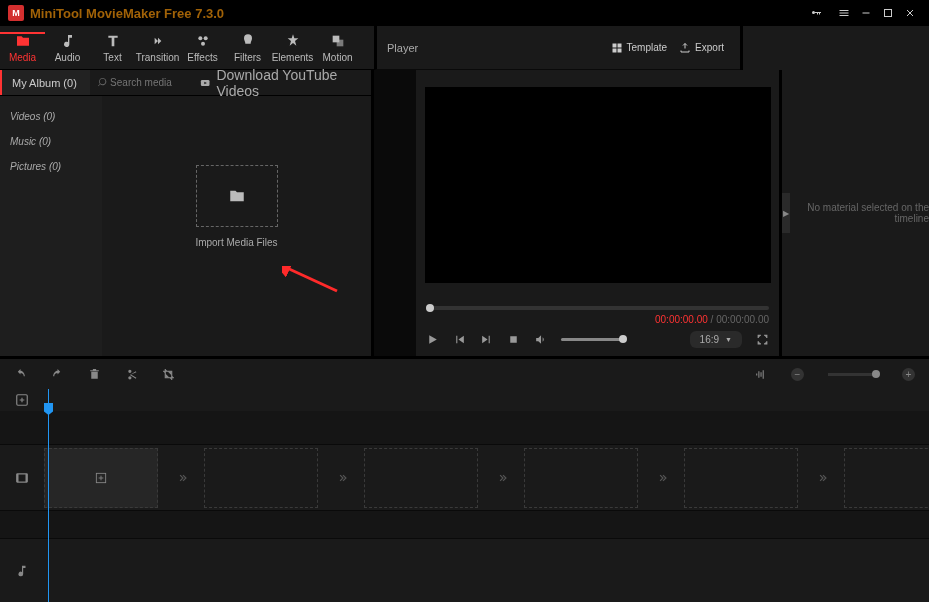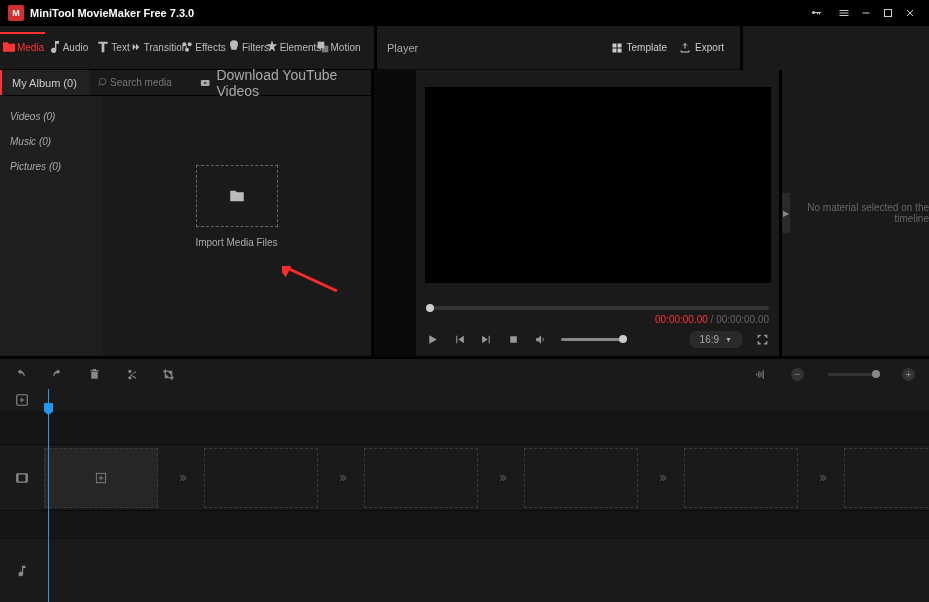--- a/index.html
+++ b/index.html
@@ -1,24 +1,24 @@
 <!DOCTYPE html>
 <html><head>
 <meta charset="utf-8">
 <style>
 * { margin: 0; padding: 0; box-sizing: border-box; font-family: Arial, sans-serif; }
 body { background: #0a0a0a; color: #bbb; font-size: 11px; overflow: hidden; width: 929px; height: 602px; }
 .titlebar { height: 26px; background: #000; display: flex; align-items: center; padding: 0 8px; }
 .titlebar .logo { width: 16px; height: 16px; background: #d32f2f; border-radius: 2px; display: flex; align-items: center; justify-content: center; margin-right: 6px; color: #fff; font-size: 9px; font-weight: bold; }
-.titlebar .title { color: #ffffff; font-size: 11px; font-weight: bold; flex: 1; }
+.titlebar .title { color: #a16207; font-size: 13px; font-weight: bold; flex: 1; }
 .titlebar .winbtn { width: 22px; height: 22px; display: flex; align-items: center; justify-content: center; cursor: pointer; color: #ccc; }
 .titlebar .winbtn svg { width: 12px; height: 12px; }
 .key-icon { color: #ffc107; margin-right: 6px; }
 .toolbar { height: 44px; background: #1a1a1a; display: flex; align-items: center; border-bottom: 1px solid #000; }
-.tool-tab { width: 45px; height: 32px; display: flex; flex-direction: row; align-items: center; justify-content: center; cursor: pointer; color: #bbb; font-size: 10px; position: relative; }
+.tool-tab { width: 45px; height: 32px; display: flex; flex-direction: column; align-items: center; justify-content: center; cursor: pointer; color: #bbb; font-size: 10px; position: relative; }
 .tool-tab.active { color: #ff3333; }
 .tool-tab.active::before { content: ''; position: absolute; top: 0; left: 0; right: 0; height: 2px; background: #ff3333; }
 .tool-tab .ico { height: 18px; display: flex; align-items: center; justify-content: center; margin-bottom: 2px; }
 .tool-tab svg { width: 16px; height: 16px; }
 
 .content-row { display: flex; height: 286px; }
 .media-panel { width: 374px; background: #1a1a1a; border-right: 3px solid #000; display: flex; flex-direction: column; }
 .media-search { height: 26px; display: flex; align-items: center; border-bottom: 1px solid #000; }
 .album-label { width: 102px; height: 100%; display: flex; align-items: center; padding-left: 10px; background: #222; border-left: 2px solid #ff3333; font-size: 11px; color: #ccc; }
 .search-box { flex: 1; display: flex; align-items: center; color: #666; padding-left: 8px; gap: 1px; }

